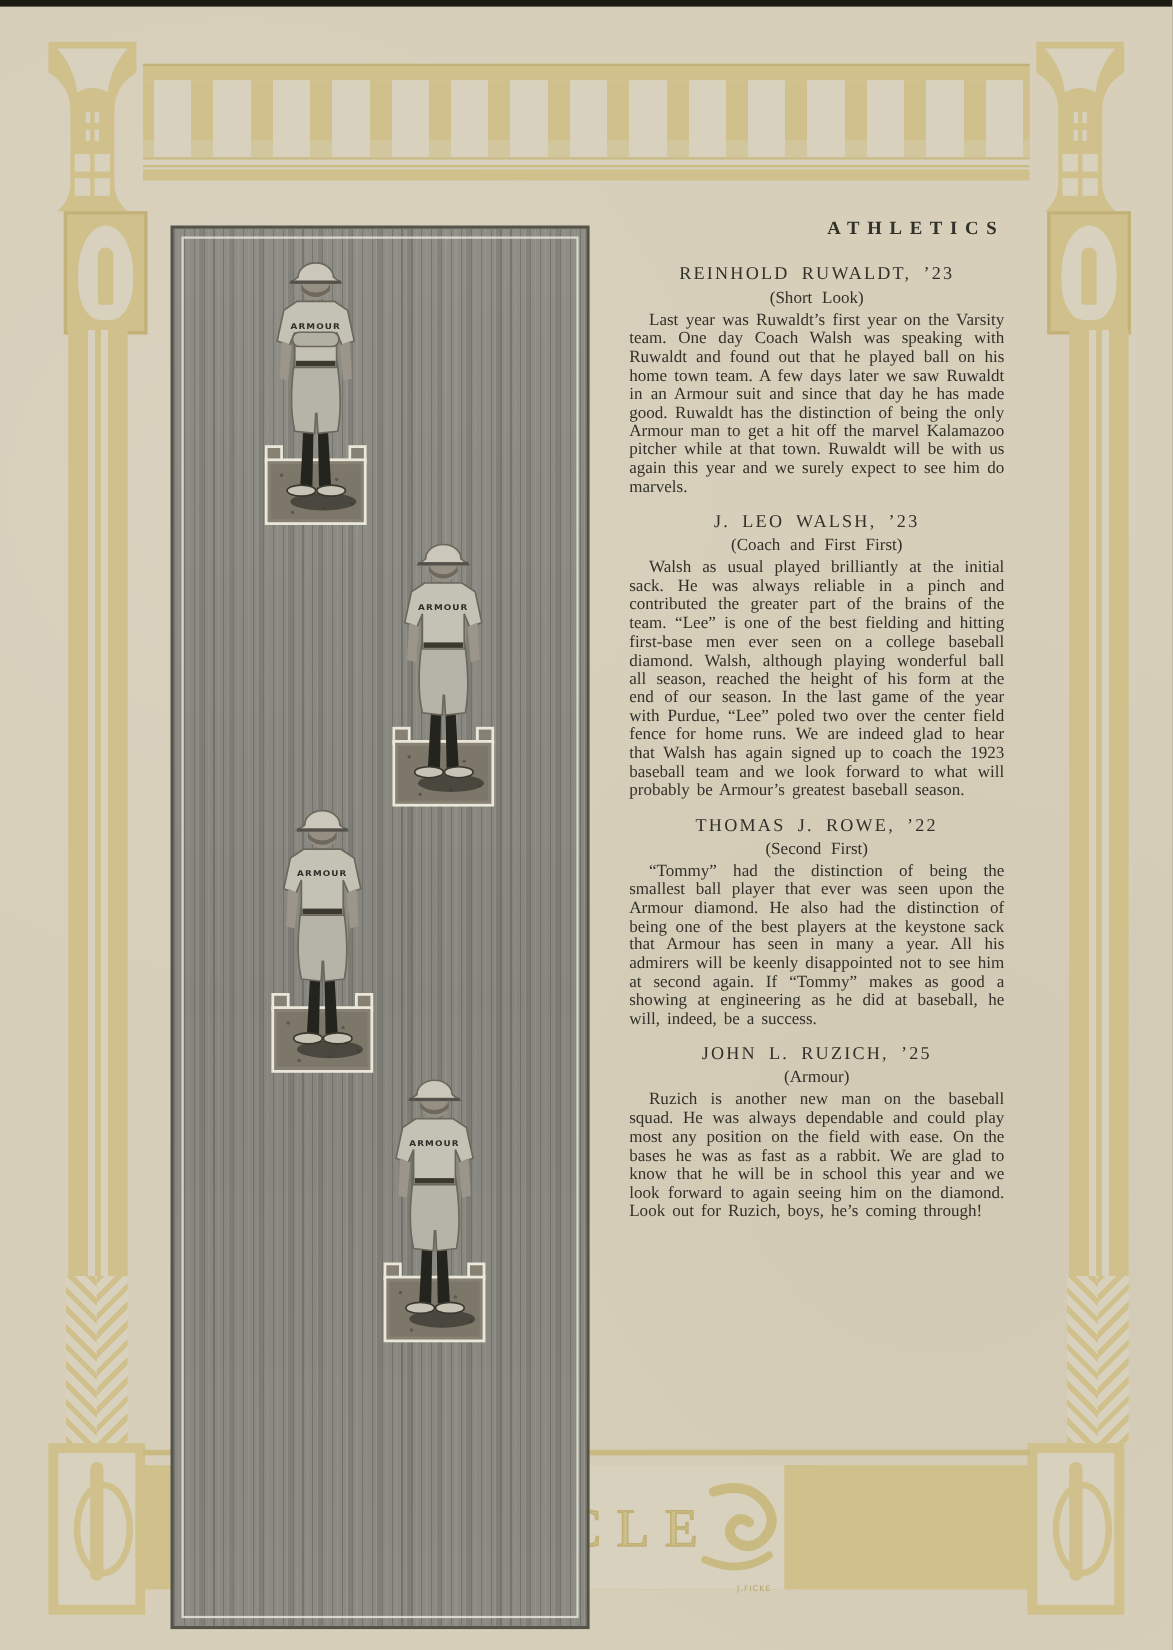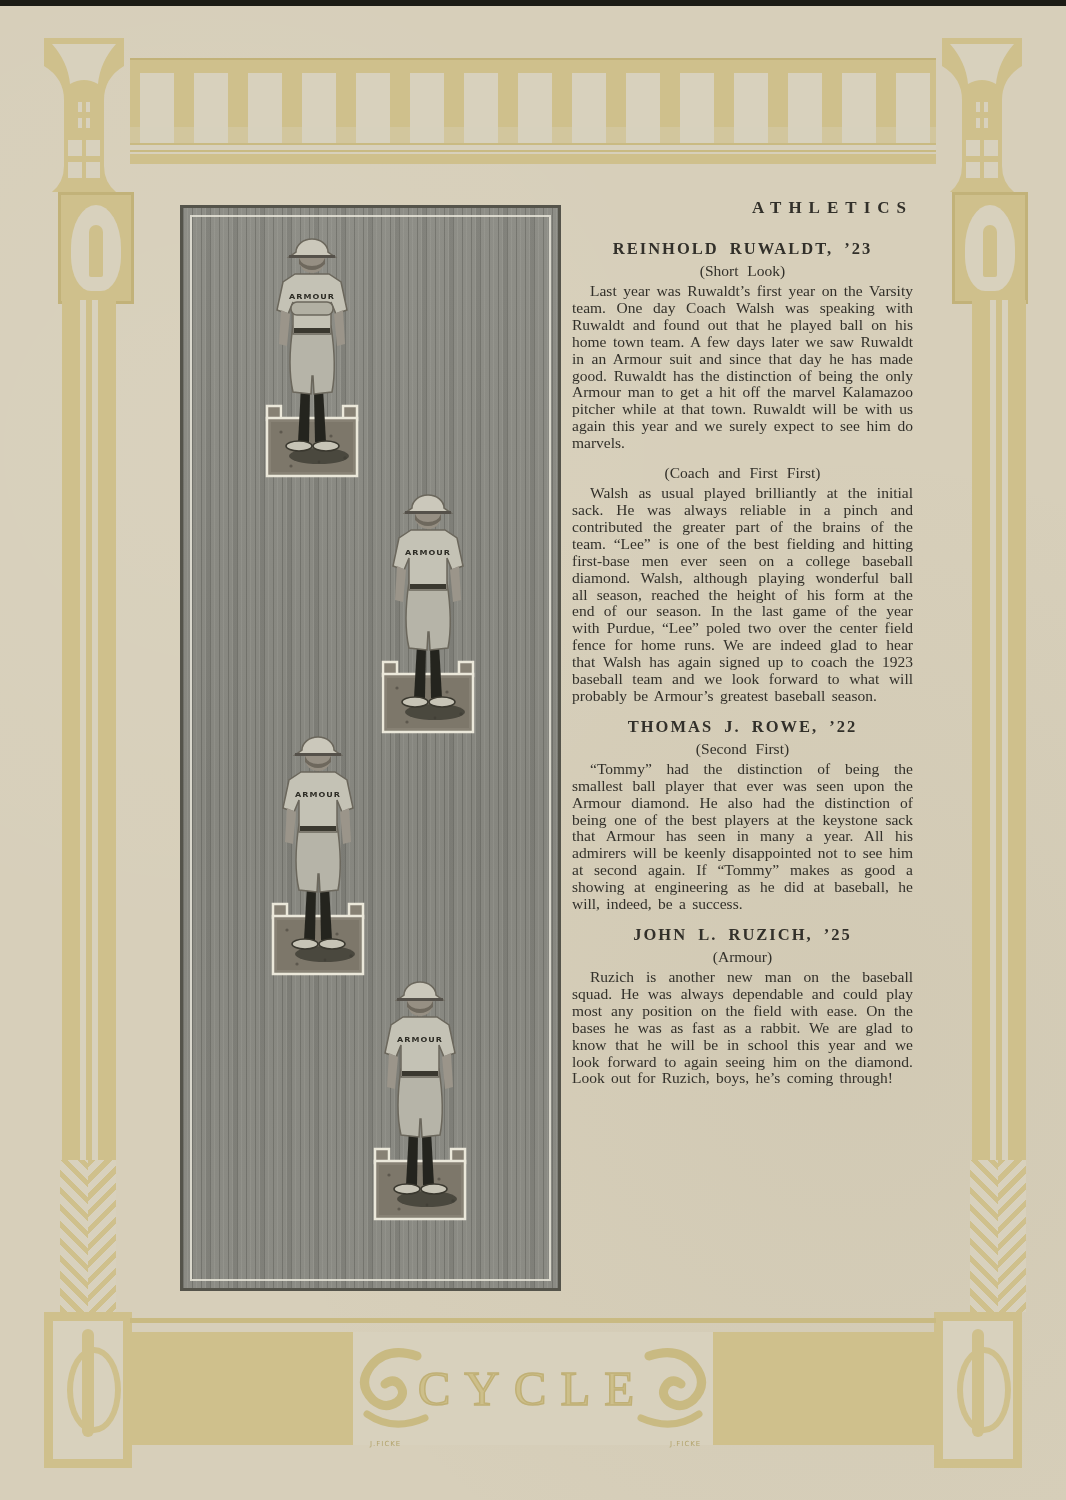--- a/index.html
+++ b/index.html
@@ -61,39 +61,39 @@
   .cycle-title{font-size:49px;letter-spacing:14px;color:#cdbf8a;
      -webkit-text-stroke:1.5px #c0b076;text-stroke:1.5px #c0b076;
      font-family:"Liberation Serif",serif;}
   .scroll-orn{position:absolute;top:12px;width:96px;height:92px;}
   .sig{position:absolute;font-size:7px;letter-spacing:1px;color:#b3a46c;font-family:"DejaVu Sans",sans-serif;}
 
   .pillar{top:36px;width:92px;height:158px;}
   .pillar.left{left:38px;} .pillar.right{left:936px;}
 
   
-  .photo{position:absolute;left:180px;top:205px;width:381px;height:1086px;box-sizing:border-box;
+  .photo{position:absolute;left:155px;top:205px;width:381px;height:1276px;box-sizing:border-box;
      border:3px solid #55544b;
      background:
        repeating-linear-gradient(90deg, rgba(35,35,30,.22) 0 1px, transparent 1px 4px,
                                  rgba(250,250,240,.07) 4px 5px, transparent 5px 9px),
        repeating-linear-gradient(90deg, transparent 0 23px, rgba(30,30,26,.10) 23px 27px),
        linear-gradient(180deg,#8e8e87,#86867f 55%,#8b8b84);}
   .photo .frameline{position:absolute;left:7px;top:7px;right:7px;bottom:7px;
      border:2px solid rgba(238,235,223,.8);pointer-events:none;}
   .player{position:absolute;width:130px;height:270px;}
   .jersey-label{position:absolute;width:64px;text-align:center;
      font-family:"DejaVu Sans",sans-serif;font-size:8px;font-weight:bold;letter-spacing:1px;
      color:#2e2d26;transform:scaleY(.9);}
 
   
   .copy{position:absolute;left:572px;top:198px;width:341px;}
   .athletics{font-size:17px;font-weight:bold;letter-spacing:7px;text-align:right;margin:0 0 21px 0;}
   .sec{margin-bottom:12px;}
-  .sec .name{font-size:16.5px;letter-spacing:2px;word-spacing:5px;text-align:center;margin:0 0 3px 0;font-weight:bold;}
+  .sec .name{font-size:16.5px;letter-spacing:2px;word-spacing:5px;text-align:center;margin:0 0 3px 0;font-weight:normal;}
   .sec .pos{font-size:15.5px;word-spacing:5px;text-align:center;margin:0 0 3px 0;}
   .sec .body{font-size:15.5px;line-height:16.9px;word-spacing:2.5px;text-align:justify;
      text-indent:18px;margin:0;}
 </style>
 </head>
 <body>
 
 <div class="page">
 
   <div class="scan-strip"></div>
@@ -234,20 +234,21 @@
   <div class="copy">
     <h1 class="athletics">ATHLETICS</h1>
 
     <div class="sec">
       <h2 class="name">REINHOLD RUWALDT, ’23</h2>
       <div class="pos">(Short Look)</div>
       <p class="body">Last year was Ruwaldt’s first year on the Varsity team.  One day Coach Walsh was speaking with Ruwaldt and found out that he played ball on his home town team.  A few days later we saw Ruwaldt in an Armour suit and since that day he has made good.  Ruwaldt has the distinction of being the only Armour man to get a hit off the marvel Kalamazoo pitcher while at that town.  Ruwaldt will be with us again this year and we surely expect to see him do marvels.</p>
     </div>
 
     <div class="sec">
+      <h2 class="name">J. LEO WALSH, ’23</h2>
       <div class="pos">(Coach and First First)</div>
       <p class="body">Walsh as usual played brilliantly at the initial sack.  He was always reliable in a pinch and contributed the greater part of the brains of the team.  “Lee” is one of the best fielding and hitting first-base men ever seen on a college baseball diamond. Walsh, although playing wonderful ball all season, reached the height of his form at the end of our season.  In the last game of the year with Purdue, “Lee” poled two over the center field fence for home runs.  We are indeed glad to hear that Walsh has again signed up to coach the 1923 baseball team and we look forward to what will probably be Armour’s greatest baseball season.</p>
     </div>
 
     <div class="sec">
       <h2 class="name">THOMAS J. ROWE, ’22</h2>
       <div class="pos">(Second First)</div>
       <p class="body">“Tommy” had the distinction of being the smallest ball player that ever was seen upon the Armour diamond. He also had the distinction of being one of the best players at the keystone sack that Armour has seen in many a year.  All his admirers will be keenly disappointed not to see him at second again. If “Tommy” makes as good a showing at engineering as he did at baseball, he will, indeed, be a success.</p>
     </div>
 

